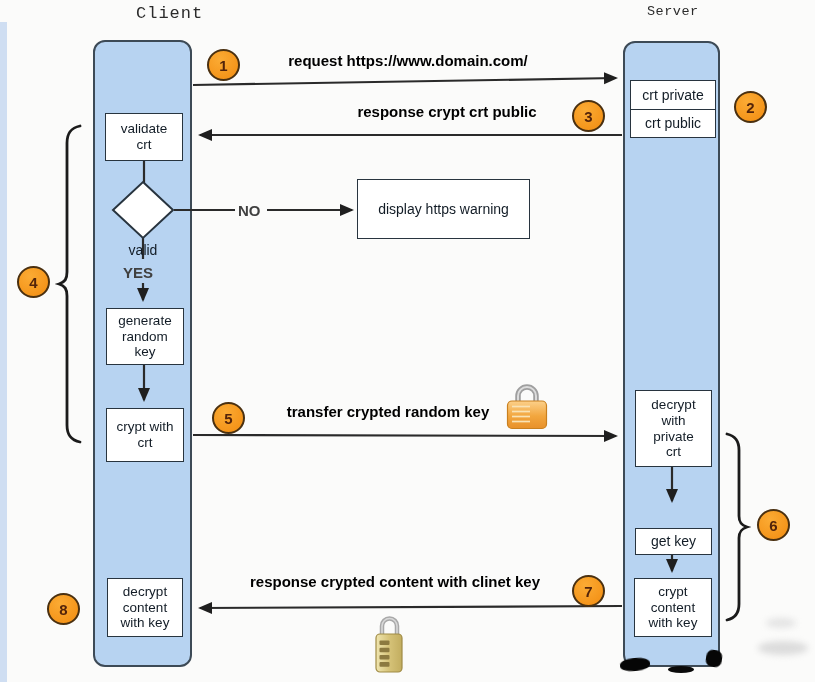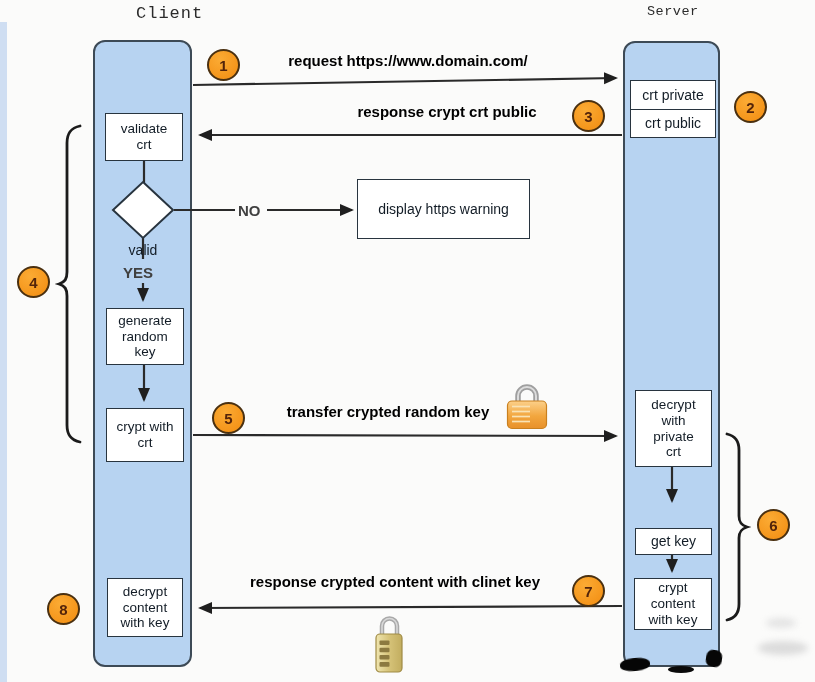--- a/index.html
+++ b/index.html
@@ -103,21 +103,21 @@
 
   <div class="crt-pair" style="left:630px;top:80px;width:86px;height:58px;">
     <div class="crt-row">crt private</div>
     <div class="crt-row">crt public</div>
   </div>
   <div class="node" style="left:635px;top:390px;width:77px;height:77px;">decrypt
 with
 private
 crt</div>
   <div class="node small" style="left:635px;top:508px;width:77px;height:27px;margin-top:20px;">get key</div>
-  <div class="node" style="left:634px;top:578px;width:78px;height:52px;">crypt
+  <div class="node" style="left:634px;top:578px;width:78px;height:59px;">crypt
 content
 with key</div>
 
   <div class="msg" style="left:408px;top:52px;">request https://www.domain.com/</div>
   <div class="msg" style="left:447px;top:103px;">response crypt crt public</div>
   <div class="msg" style="left:388px;top:403px;">transfer crypted random key</div>
   <div class="msg" style="left:395px;top:573px;">response crypted content with clinet key</div>
 
   <div class="step" style="left:207px;top:49px;">1</div>
   <div class="step" style="left:734px;top:91px;">2</div>

